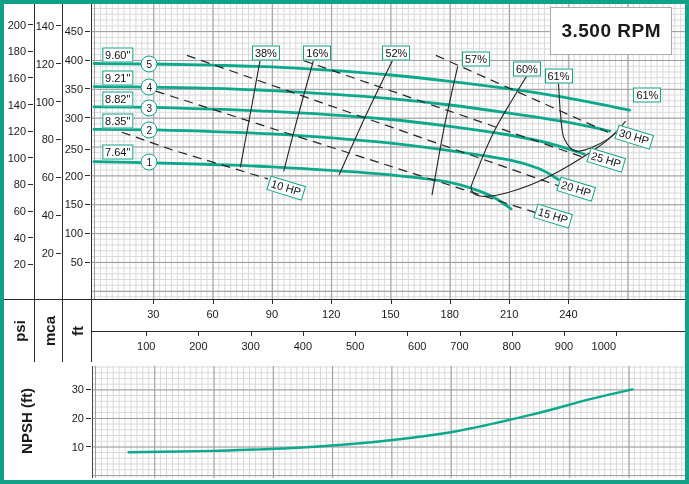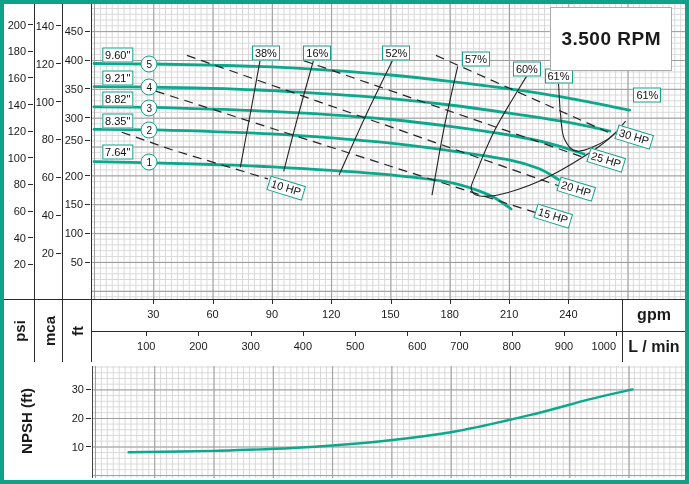--- a/index.html
+++ b/index.html
@@ -25,21 +25,21 @@
     background-size:59.3px 100%, 100% 28.865px, 5.93px 100%, 100% 5.773px;
     background-position:1.98px 0, 0 27.13px, 1.98px 0, 0 4.04px;
   }
   .plot svg{position:absolute;left:0;top:0;z-index:2;overflow:visible;}
   .s-pump{fill:none;stroke:var(--curve);stroke-width:2.8;stroke-linecap:round;}
   .s-eff{fill:none;stroke:#232323;stroke-width:1.1;}
   .s-power{fill:none;stroke:#232323;stroke-width:1.2;stroke-dasharray:9 6;}
   .s-npsh{fill:none;stroke:var(--curve);stroke-width:2.4;stroke-linecap:round;}
 
   .rpm-box{position:absolute;top:3px;right:13px;z-index:6;background:#fff;border:1px solid #ABABAB;
-    padding:20px 10px;font-size:19px;font-weight:600;letter-spacing:.5px;}
+    padding:12px 10px;font-size:19px;font-weight:600;letter-spacing:.5px;}
   .lbl{position:absolute;z-index:5;background:#fff;border:1px solid var(--teal);
     font-size:11px;line-height:13px;padding:0 2px;white-space:nowrap;color:#111;}
   .circ{position:absolute;z-index:5;width:15px;height:15px;border:1.5px solid var(--teal);border-radius:50%;
     background:#fff;display:flex;align-items:center;justify-content:center;font-size:10px;color:#111;
     transform:translate(-50%,-50%);}
 
   .ytick{position:absolute;right:1px;height:12px;display:flex;align-items:center;gap:2px;font-size:11px;}
   .ytick i{display:block;width:5px;height:1px;background:#2b2b2b;}
 
   
@@ -163,21 +163,21 @@
           <i></i>
         </div>
         <div class="ytick" style="top: 78.9px;">
           <span>350</span>
           <i></i>
         </div>
         <div class="ytick" style="top: 107.7px;">
           <span>300</span>
           <i></i>
         </div>
-        <div class="ytick" style="top: 130px;">
+        <div class="ytick" style="top: 139px;">
           <span>250</span>
           <i></i>
         </div>
         <div class="ytick" style="top: 165.5px;">
           <span>200</span>
           <i></i>
         </div>
         <div class="ytick" style="top: 194.3px;">
           <span>150</span>
           <i></i>
@@ -280,24 +280,20 @@
           <div class="xtick-lab" style="left: 315.3px; padding-left: 20px;">600</div>
           <div class="xtick-mark" style="left: 367.5px;"></div>
           <div class="xtick-lab" style="left: 367.5px;">700</div>
           <div class="xtick-mark" style="left: 419.8px;"></div>
           <div class="xtick-lab" style="left: 419.8px;">800</div>
           <div class="xtick-mark" style="left: 472px;"></div>
           <div class="xtick-lab" style="left: 472px;">900</div>
           <div class="xtick-mark" style="left: 524.2px;"></div>
           <div class="xtick-lab" style="left: 499.6px; transform: none;">1000</div>
         </div>
-      <div class="flow-units">
-        <div class="fu">gpm</div>
-        <div class="fu fu2">L / min</div>
-      </div>
     </div>
   </div>
 
   <div class="npsh-band">
     <div class="npsh-left" id="npsh-left">
       <div class="npsh-label">NPSH (ft)</div>
     <div class="ytick" style="top: 21.4px;">
           <span>30</span>
           <i></i>
         </div>

